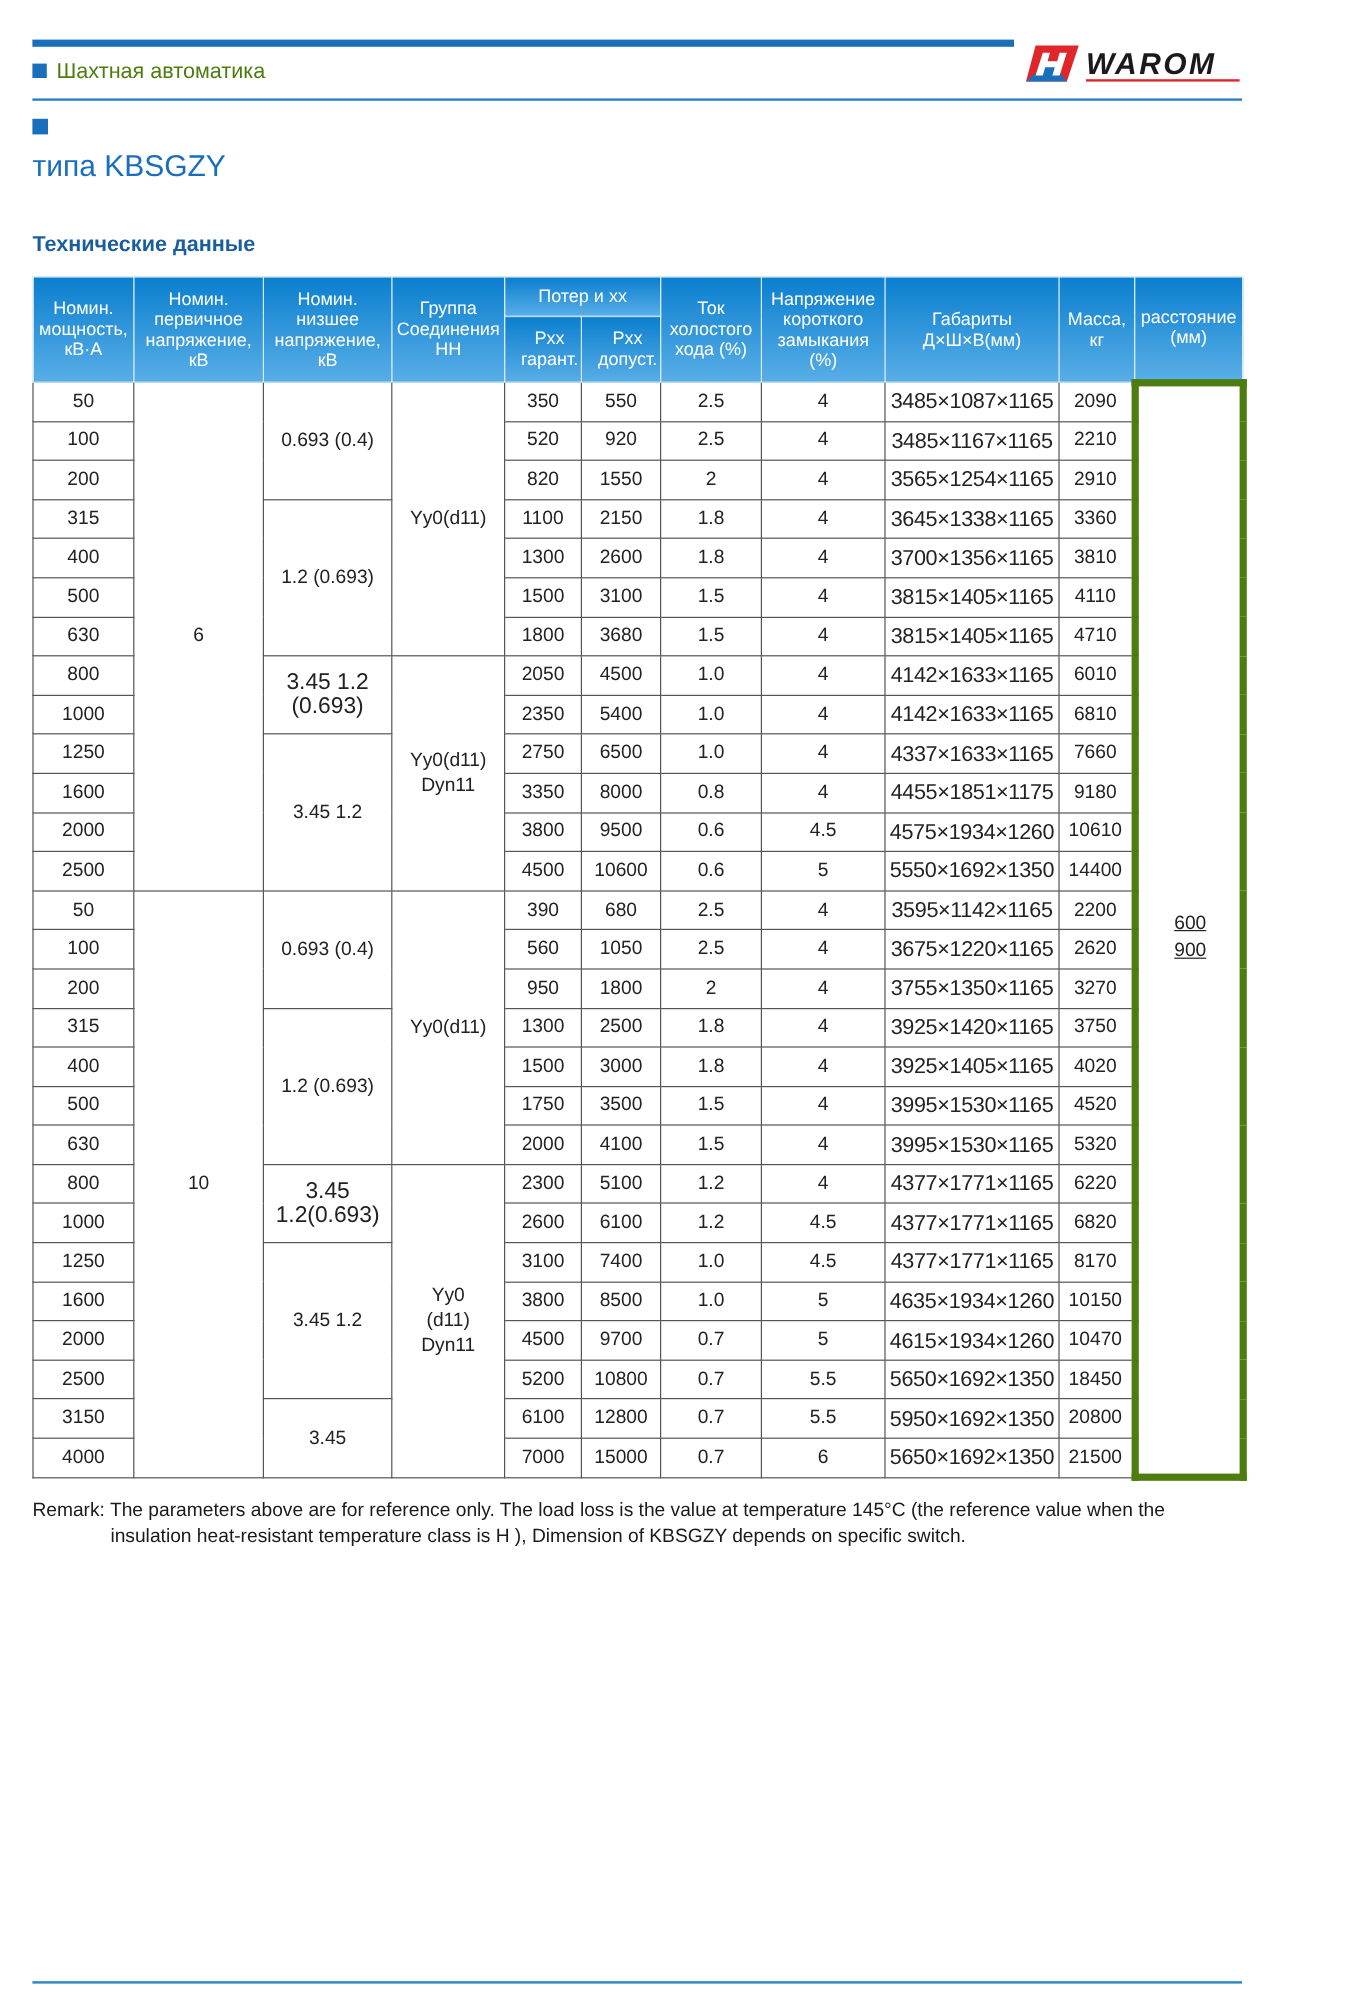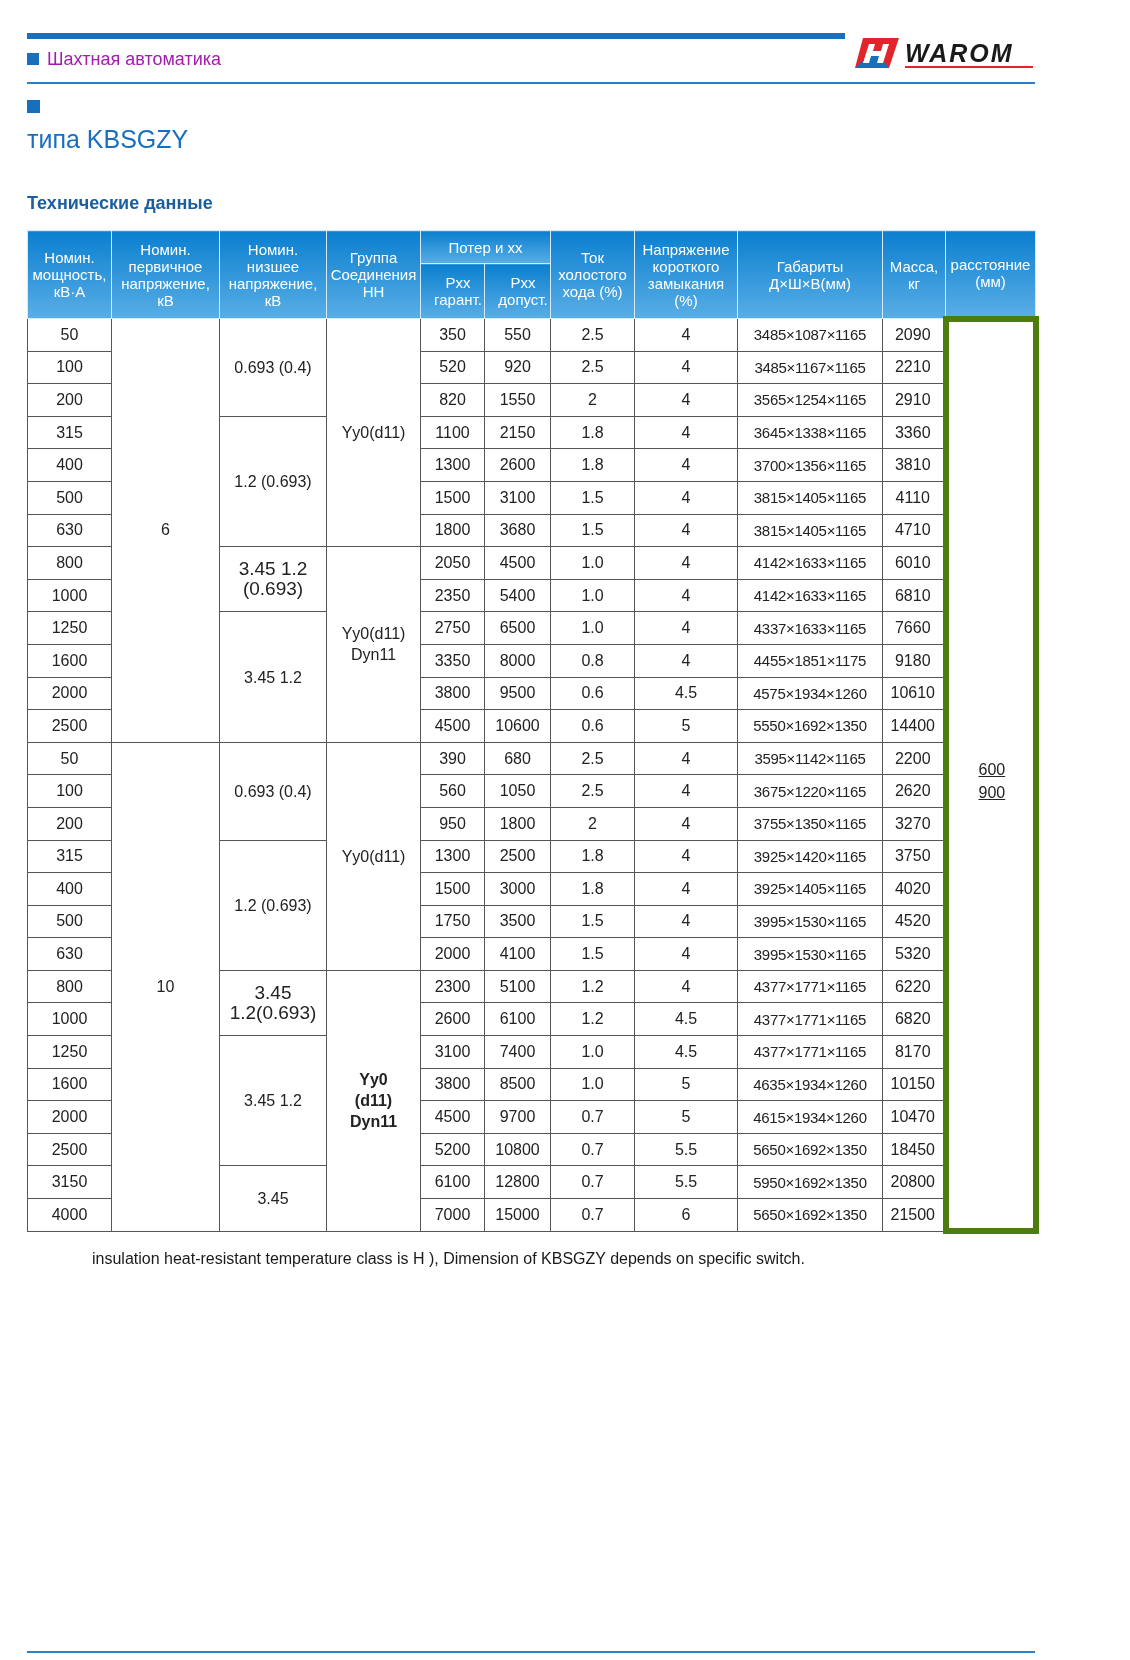--- a/index.html
+++ b/index.html
@@ -1,34 +1,34 @@
 <!DOCTYPE html>
 <html><head>
 <meta charset="utf-8">
 <style>
   html, body { margin: 0; padding: 0; background: #ffffff; }
   body { width: 1130px; height: 1660px; position: relative; overflow: hidden;
          font-family: "Liberation Sans", sans-serif; color: #1a1a1a; }
   .topbar { position: absolute; left: 27px; top: 33px; width: 818px; height: 6px; background: #1a6fbd; }
   .section-label { position: absolute; left: 27px; top: 48px; height: 22px; display: flex; align-items: center; gap: 8px;
-                   font-size: 18px; color: #a21caf; }
+                   font-size: 18px; color: #4d7c0f; }
   .sq { width: 12px; height: 12px; background: #1a6fbd; display: inline-block; }
   .logo { position: absolute; left: 855px; top: 36px; width: 180px; height: 34px; }
   .rule { position: absolute; left: 27px; top: 82px; width: 1008px; height: 2px; background: #2a7fc4; }
   .title { position: absolute; left: 27px; top: 93px; width: 1030px; font-size: 25px; line-height: 31px; color: #1a6fbd; }
   .title .sq { width: 13px; height: 13px; margin-right: 8px; vertical-align: 4px; }
   .subhead { position: absolute; left: 27px; top: 193px; font-size: 18px; font-weight: bold; color: #1a5e9e; }
 
   table.spec { position: absolute; left: 27px; top: 230px; width: 1008px; border-collapse: collapse; table-layout: fixed; }
   table.spec th { background: linear-gradient(#0b7fcf, #59aee6); color: #ffffff; font-weight: normal;
                   font-size: 15px; line-height: 17px; border: 1px solid #d8e8f5; padding: 0 1px; text-align: center; }
   table.spec thead tr.h1 th { height: 32px; }
   table.spec thead tr.h2 th { height: 54px; padding-left: 12px; }
   table.spec td { border: 1px solid #555; height: 31.6px; padding: 0; text-align: center; font-size: 16px; color: #222; }
-  table.spec td.dim { font-size: 15px; letter-spacing: -0.3px; }
+  table.spec td.dim { font-size: 18px; letter-spacing: -0.3px; }
   table.spec td.small { font-size: 19px; line-height: 20px; }
   table.spec td.mid { line-height: 21px; }
   table.spec td.dist { border: 6px solid #4d7c0f; vertical-align: middle; line-height: 23px; text-decoration: underline; }
   .remark { position: absolute; left: 27px; top: 1248px; width: 1000px; font-size: 16px; line-height: 22px; color: #1a1a1a; }
   .remark .indent { padding-left: 65px; display: block; }
   .bottom-rule { position: absolute; left: 27px; top: 1651px; width: 1008px; height: 2px; background: #2a86c0; }
 </style>
 </head>
 <body>
 
@@ -276,21 +276,21 @@
         <td>2000</td>
         <td>4100</td>
         <td>1.5</td>
         <td>4</td>
         <td class="dim">3995×1530×1165</td>
         <td>5320</td>
       </tr>
       <tr>
         <td>800</td>
         <td class="small" rowspan="2" style="padding: 0px 8px;">3.45 1.2(0.693)</td>
-        <td class="mid" rowspan="8" style="padding: 0px 14px; font-weight: bold;">Yy0 (d11) Dyn11</td>
+        <td class="mid" rowspan="8" style="padding: 0px 14px;">Yy0 (d11) Dyn11</td>
         <td>2300</td>
         <td>5100</td>
         <td>1.2</td>
         <td>4</td>
         <td class="dim">4377×1771×1165</td>
         <td>6220</td>
       </tr>
       <tr>
         <td>1000</td>
         <td>2600</td>
@@ -353,16 +353,17 @@
         <td>15000</td>
         <td>0.7</td>
         <td>6</td>
         <td class="dim">5650×1692×1350</td>
         <td>21500</td>
       </tr>
     </tbody>
 </table>
 
 <div class="remark">
+  <span>Remark: The parameters above are for reference only. The load loss is the value at temperature 145°C (the reference value when the</span>
   <span class="indent">insulation heat-resistant temperature class is H ), Dimension of KBSGZY depends on specific switch.</span>
 </div>
 
 <div class="bottom-rule"></div>
 
 </body></html>

